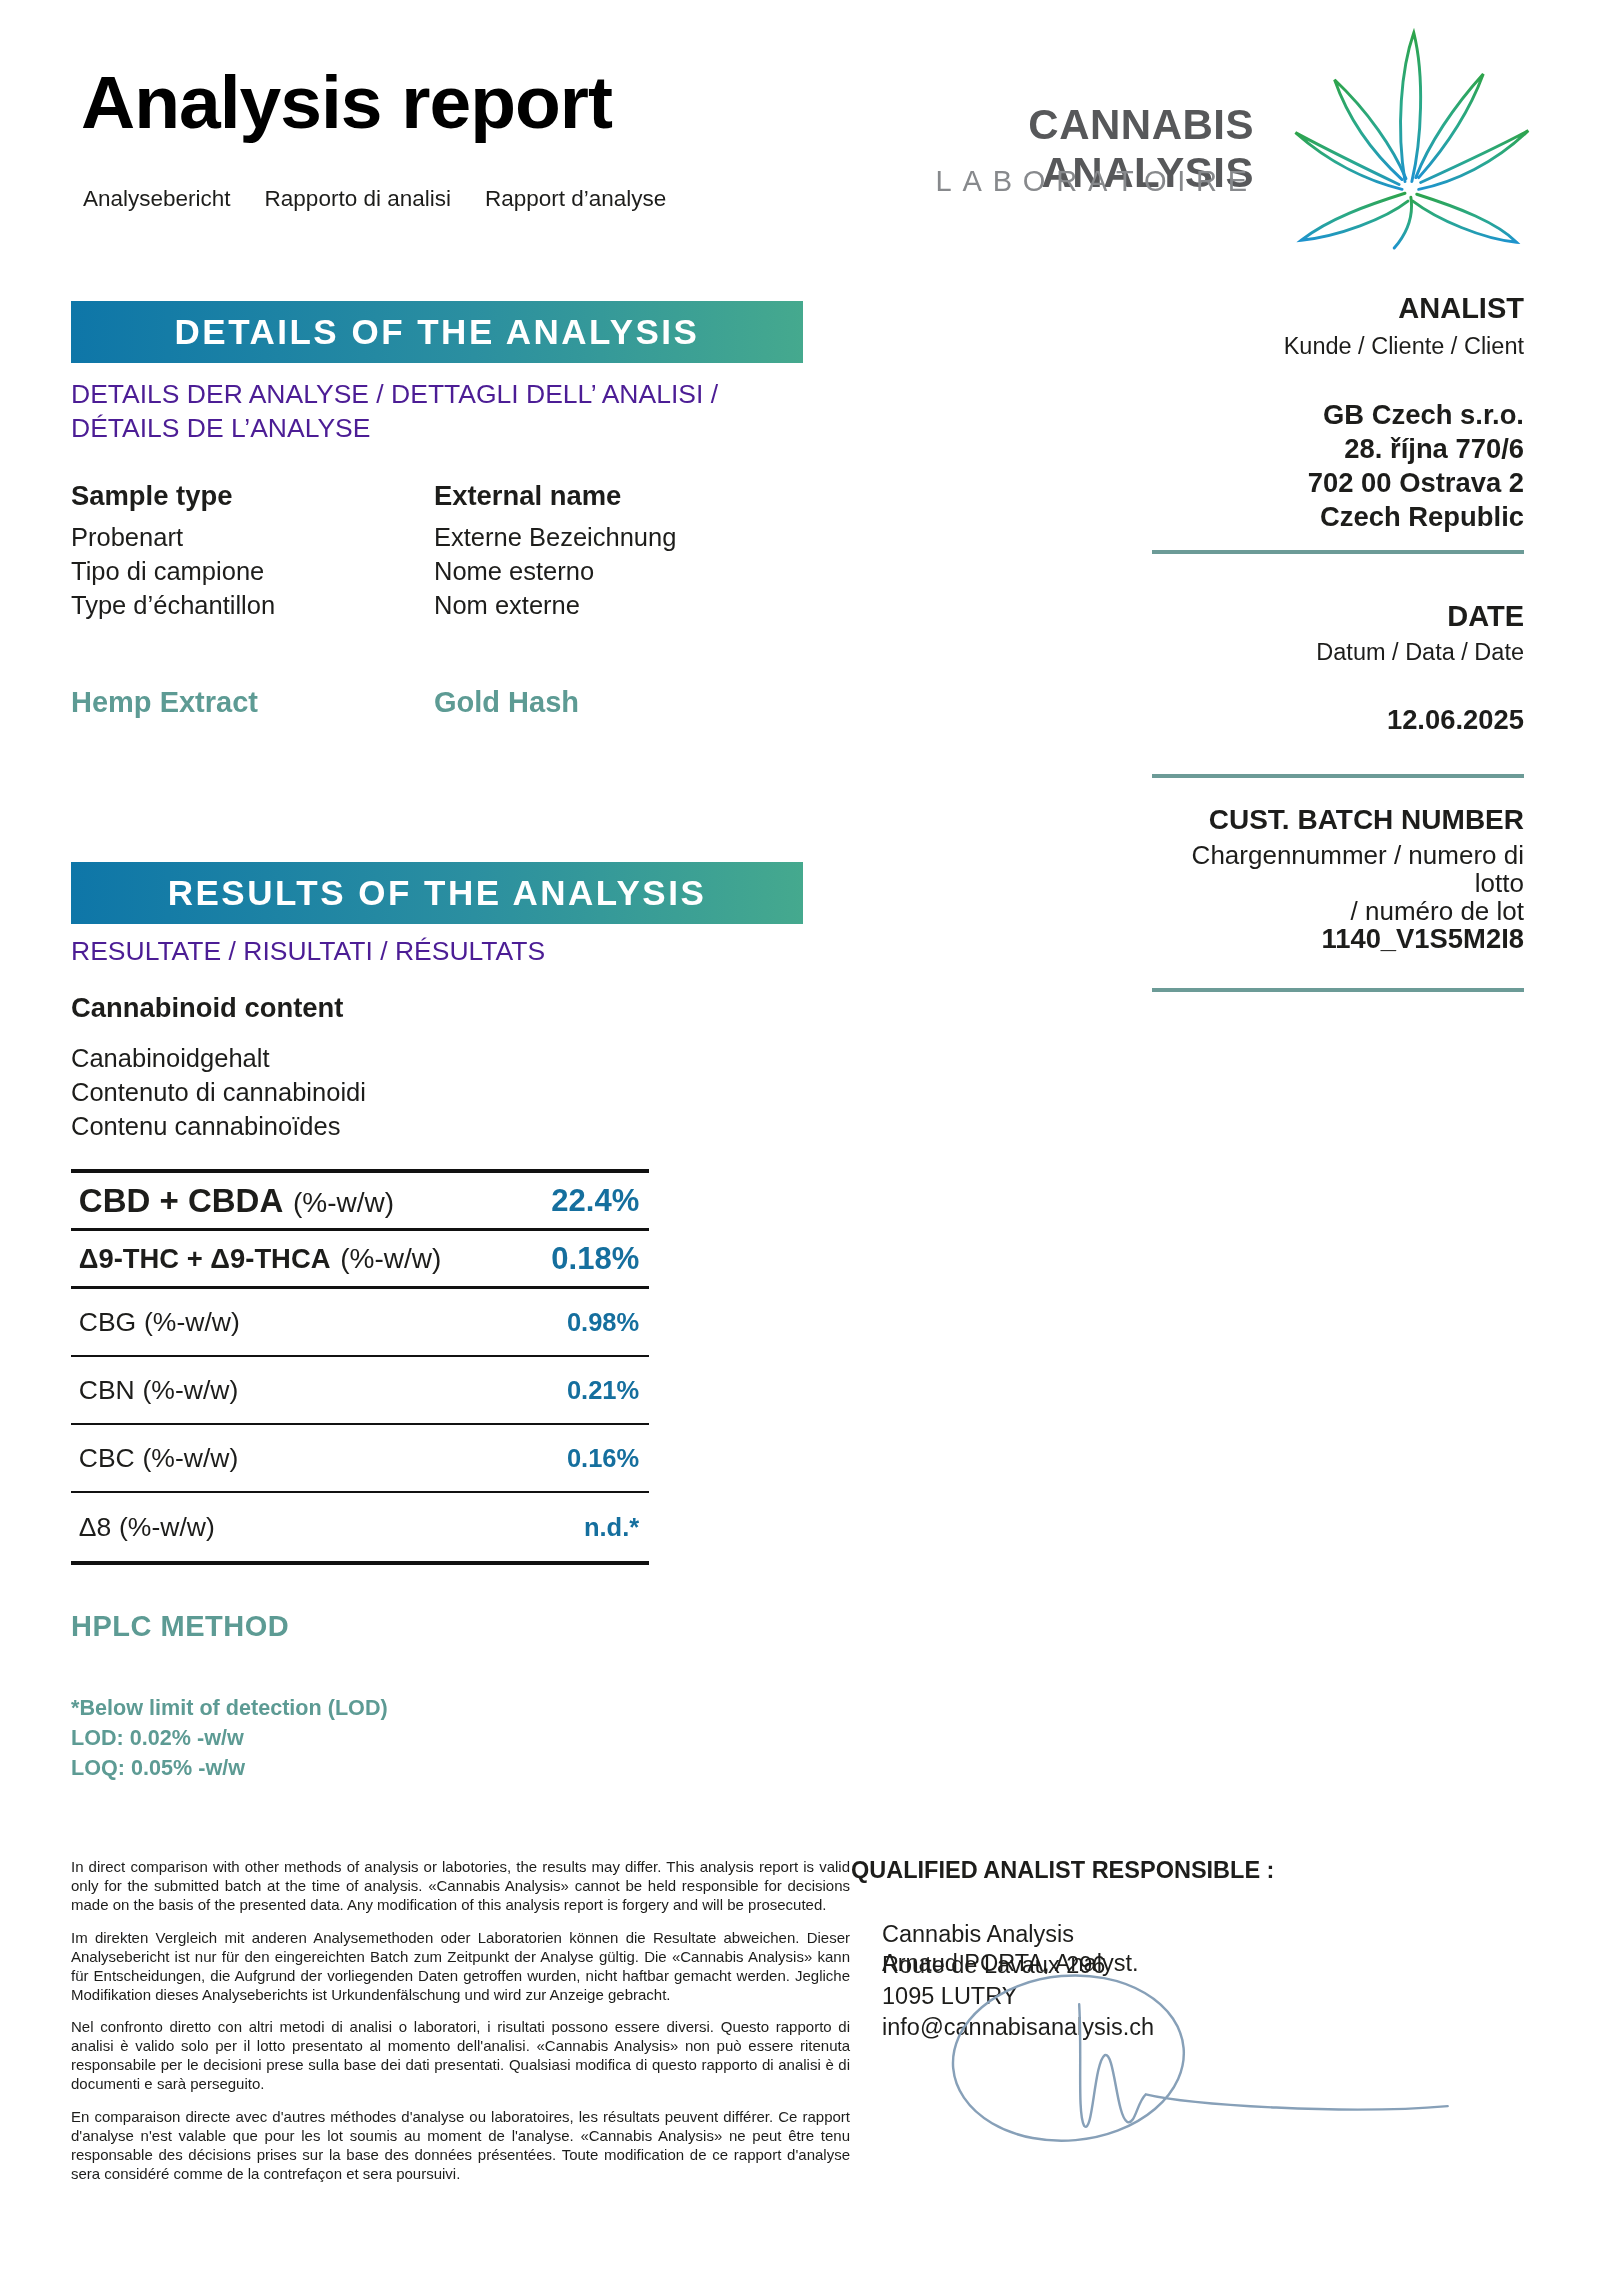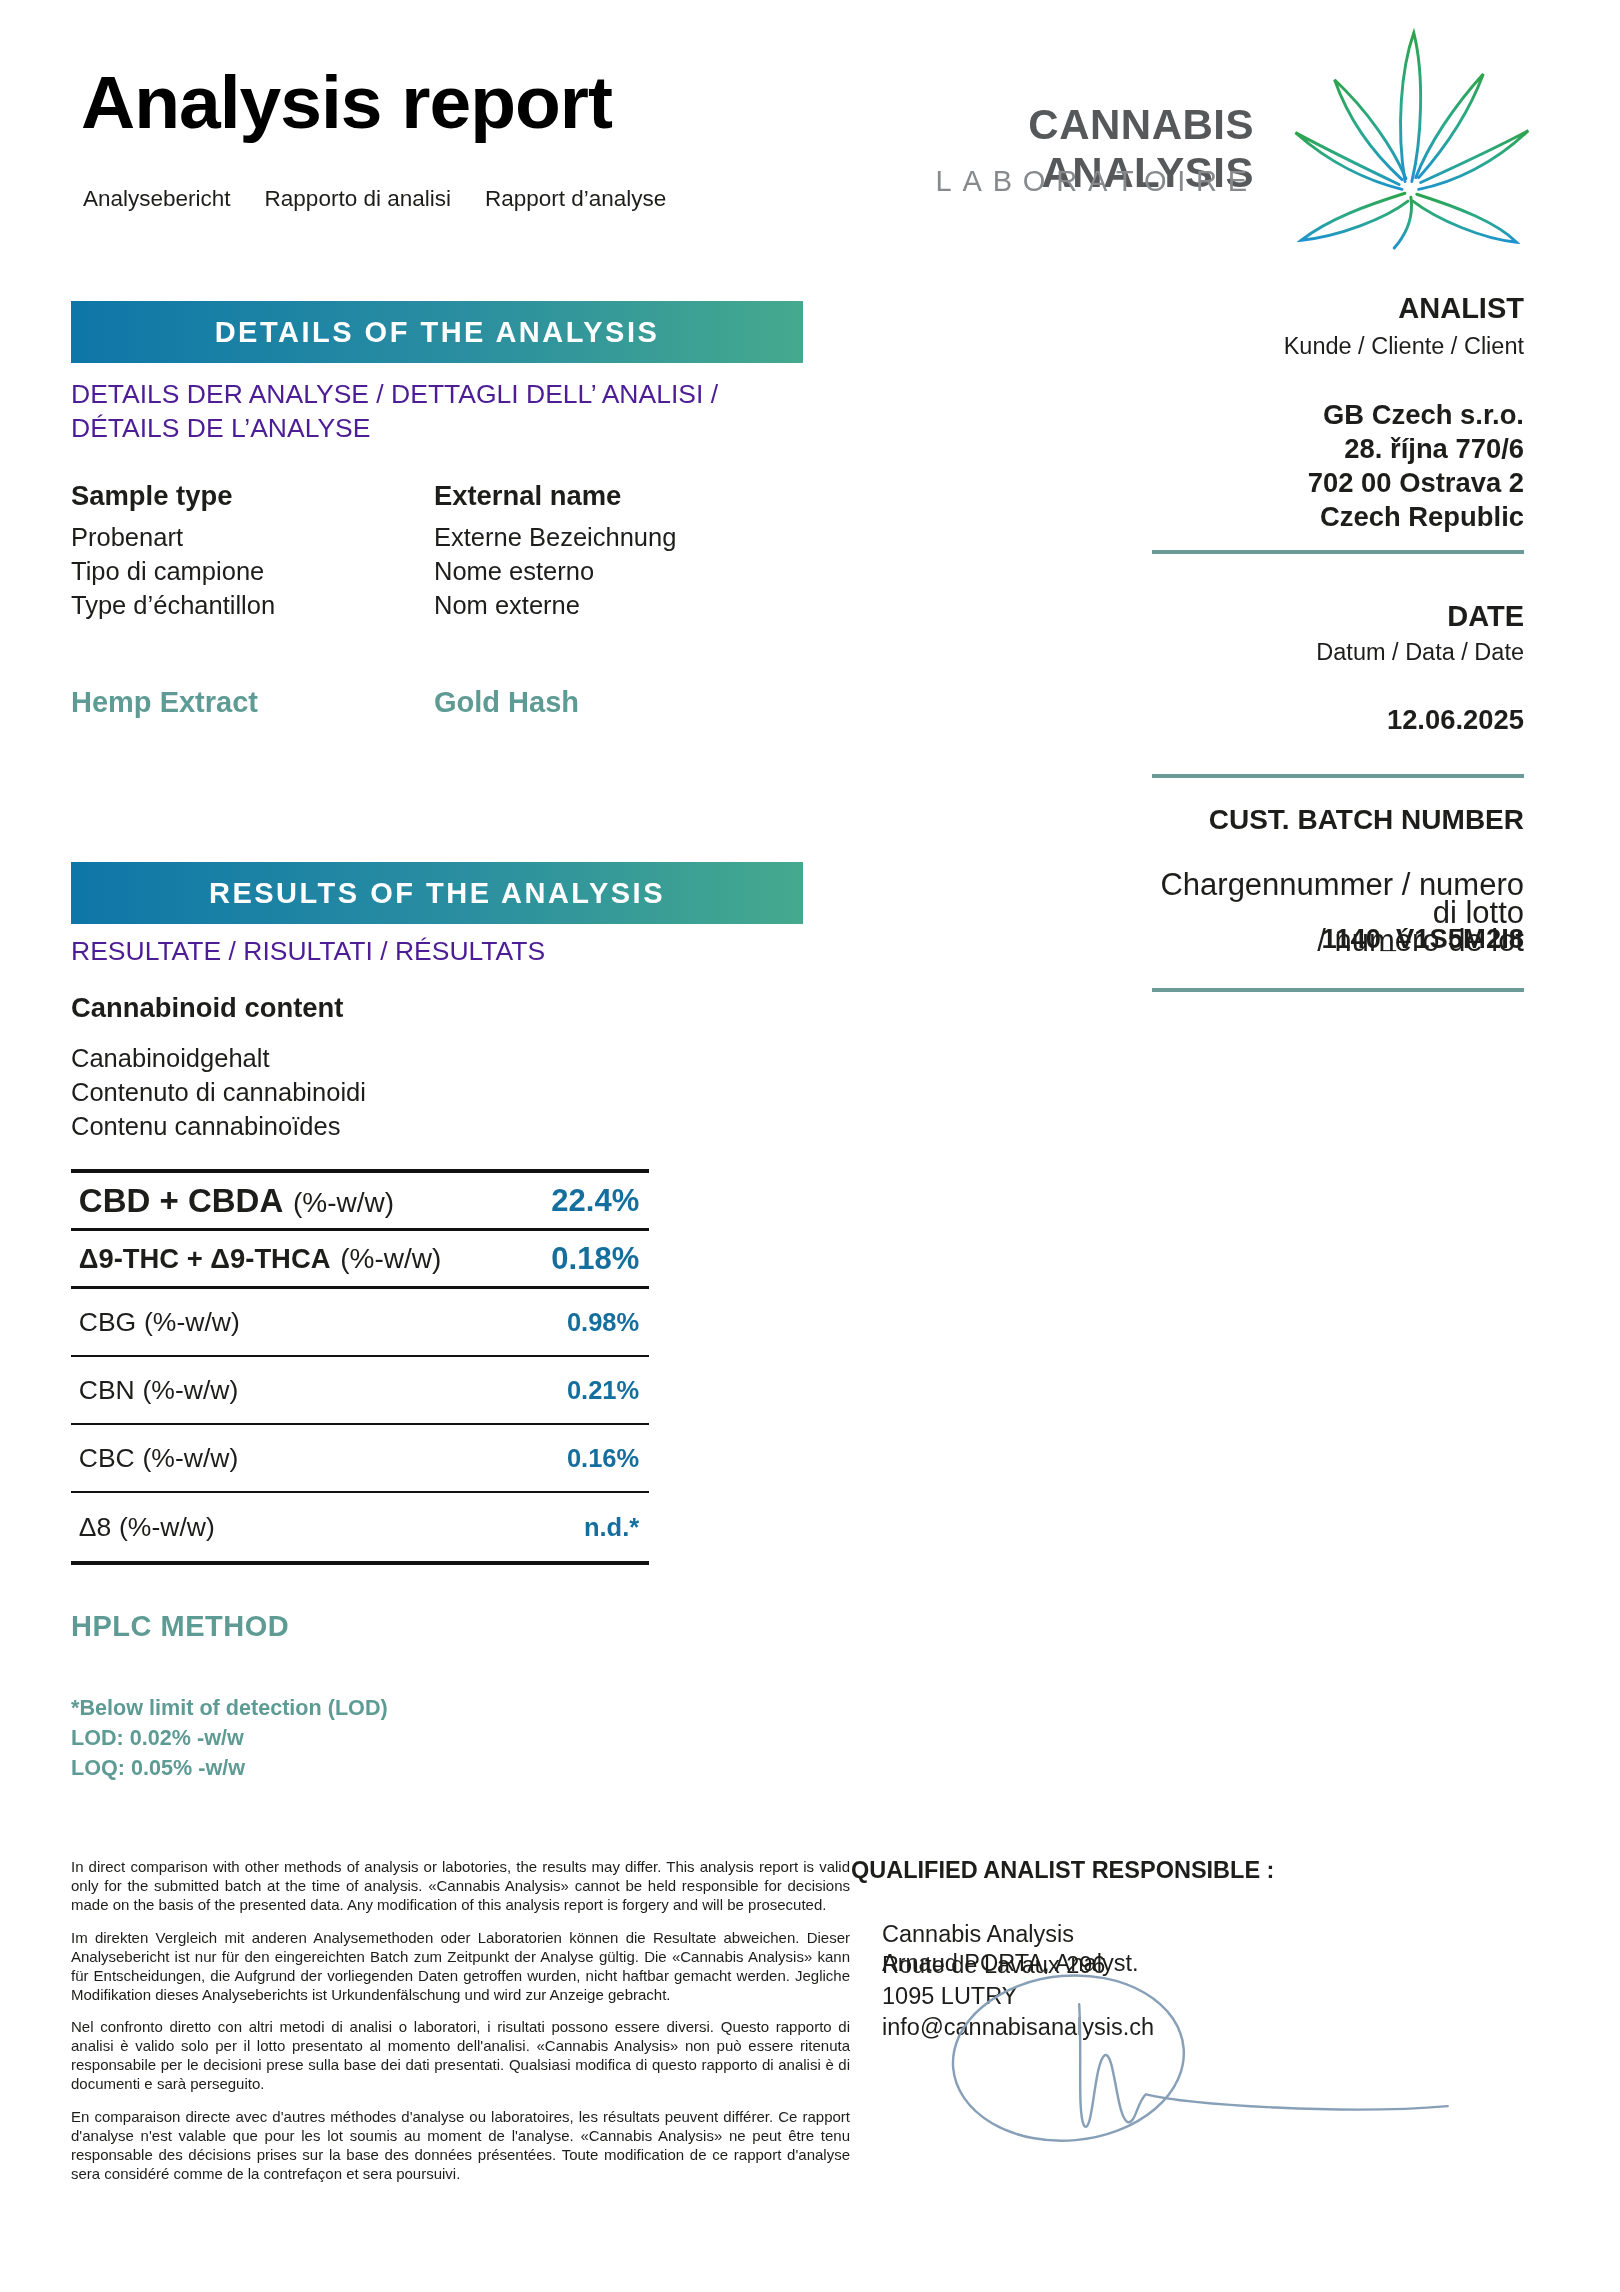--- a/index.html
+++ b/index.html
@@ -20,21 +20,21 @@
   .subtitle-row { left:83px; top:186px; display:flex; gap:34px; font-size:22.5px; color:#1d1d1b; }
   .logo-line1 { left:818px; top:101px; width:436px; text-align:right; font-size:42px; font-weight:bold; color:#57585a; letter-spacing:0.5px; }
   .logo-line2 { left:818px; top:165px; width:440px; text-align:right; font-size:29px; color:#87898c; letter-spacing:10.8px; }
   .leaf-svg { left:1258px; top:24.5px; }
 
   
   .section-bar {
     left:71px; width:732px; height:62px;
     background: linear-gradient(90deg,#0e76a8 0%, #2b8fa0 55%, #45a98e 100%);
     display:flex; align-items:center; justify-content:center;
-    color:#fff; font-weight:bold; font-size:29px; letter-spacing:2.5px;
+    color:#fff; font-weight:bold; font-size:35px; letter-spacing:2.5px;
   }
   .bar-details { top:301px; }
   .bar-results { top:862px; }
   .bar-sub { left:71px; font-size:26.5px; line-height:34px; color:#4c1d95; }
   .details-sub { top:377px; width:706px; }
   .results-sub { top:934px; width:725px; }
 
   
   .col-label { font-size:27.4px; font-weight:bold; margin-bottom:7.8px; }
   .col-lines div { font-size:25.5px; line-height:34px; }
@@ -53,21 +53,21 @@
   .divider { left:1152px; width:372px; height:3.9px; background:#6c9b97; }
   .client-label { top:292px; }
   .client-sub { top:333px; }
   .client-address { top:398px; }
   .div1 { top:550px; }
   .date-label { top:600px; }
   .date-sub { top:639px; }
   .date-value { top:704px; font-size:27.4px; font-weight:bold; }
   .div2 { top:774px; }
   .batch-label { top:804px; font-size:28px; font-weight:bold; }
-  .batch-sub { top:871px; font-size:31px; line-height:28px; }
+  .batch-sub { top:841px; font-size:26px; line-height:28px; }
   .batch-value { top:923px; font-size:27.4px; font-weight:bold; }
   .div3 { top:988px; }
 
   
   .cann-title { left:71px; top:992px; font-size:27.4px; font-weight:bold; }
   .cann-trans { left:71px; top:1041px; }
   .cann-trans div { font-size:25.5px; line-height:34px; }
 
   
   .results-table {

